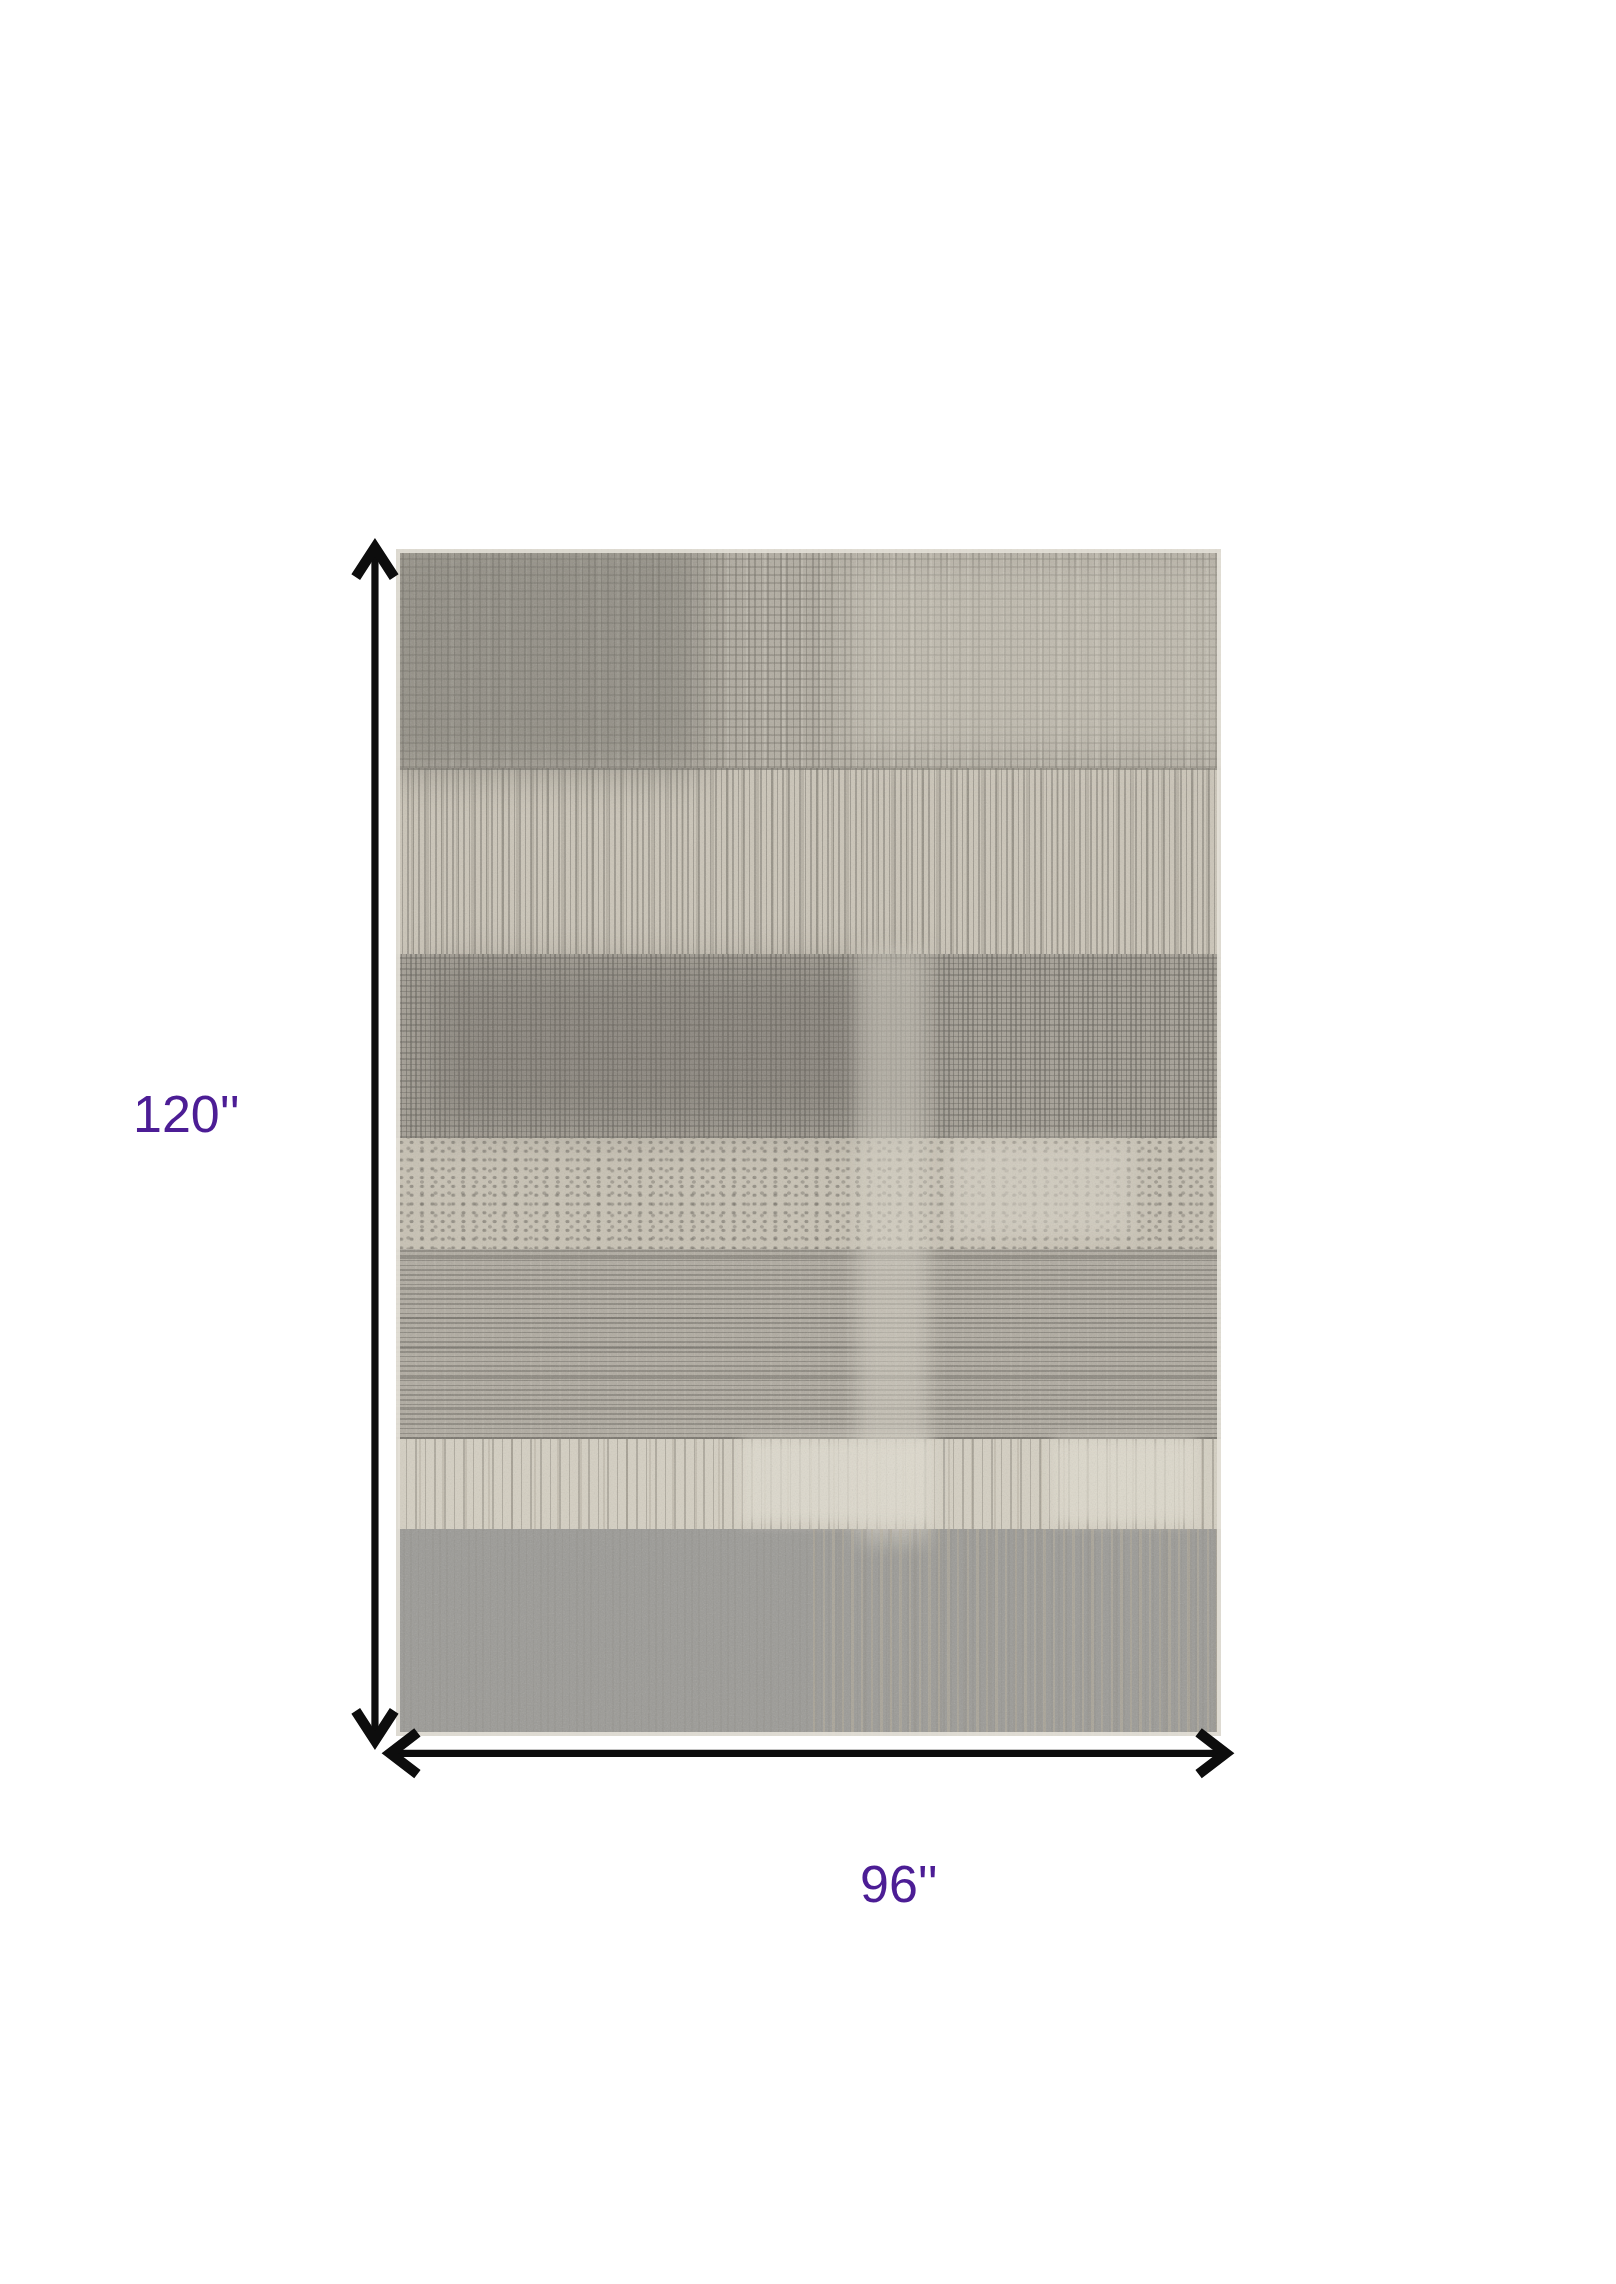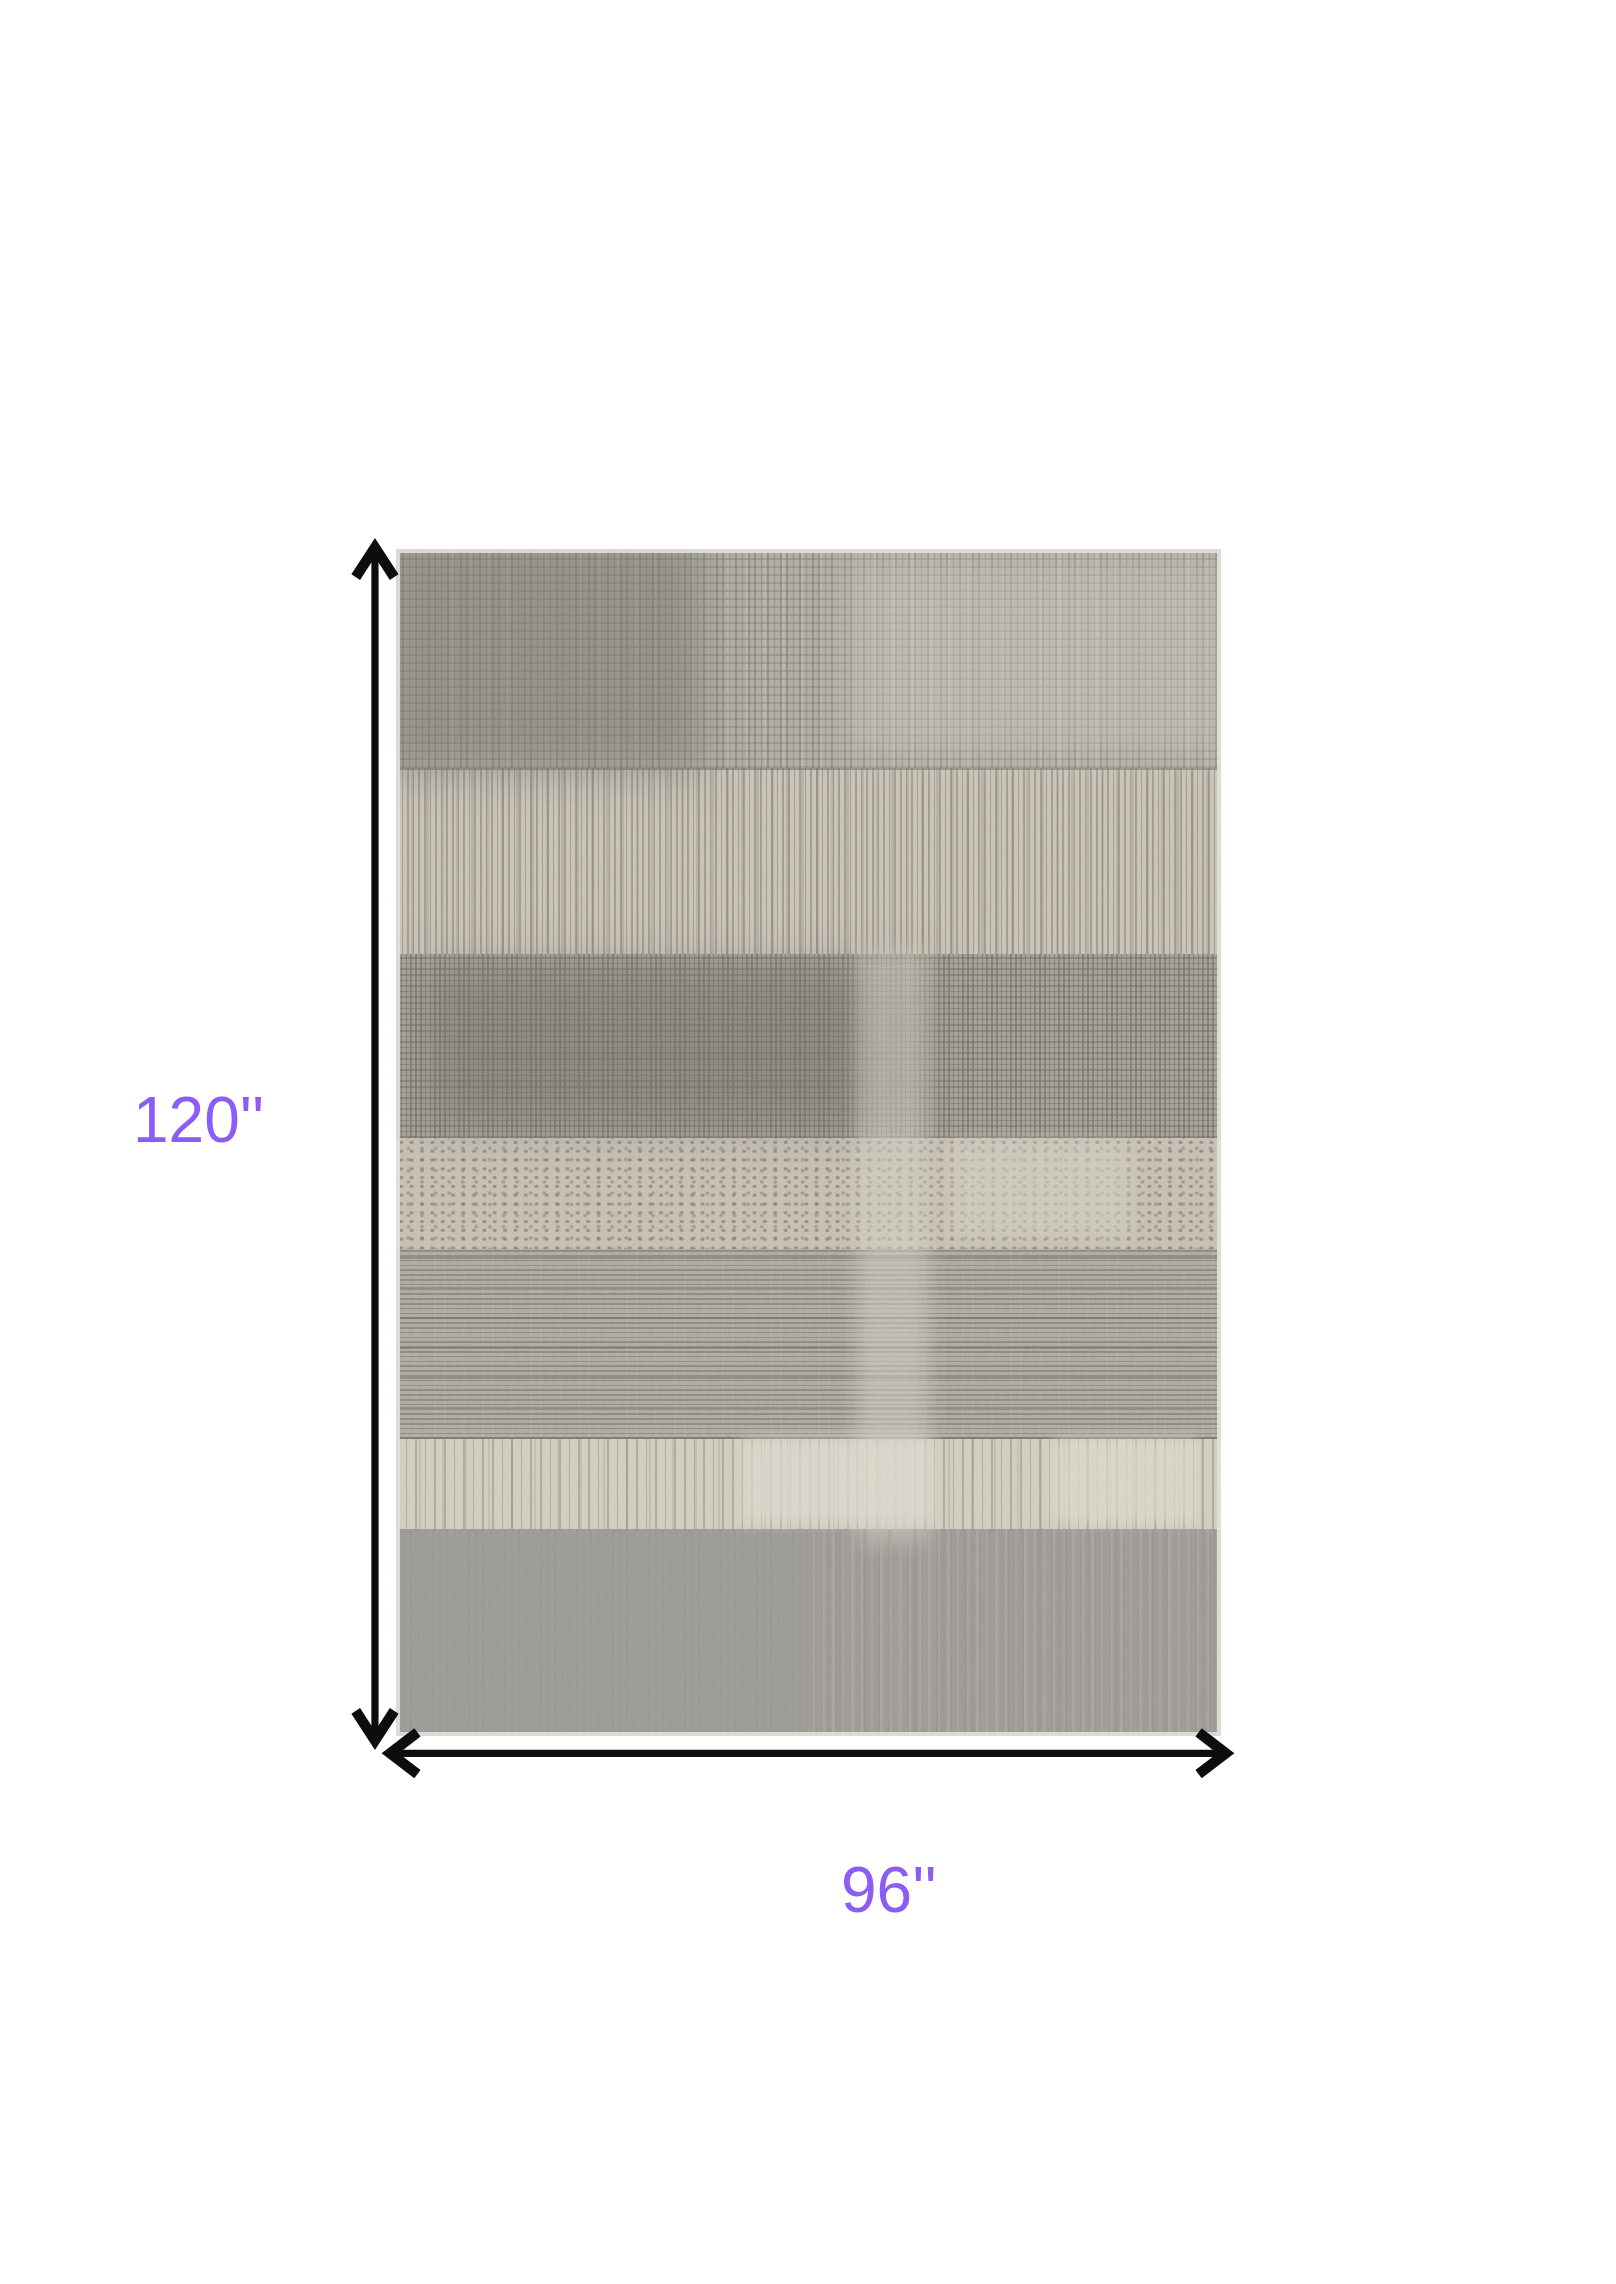--- a/index.html
+++ b/index.html
@@ -98,28 +98,28 @@
       repeating-linear-gradient(90deg, rgba(150,146,138,0.3) 0 4px, transparent 4px 25px);
   }
 
   .noise { position: absolute; inset: 0; z-index: 4; opacity: 0.16; }
 
   
   .dim-arrows { position: absolute; left: 0; top: 0; z-index: 10; }
   .dim-label {
     position: absolute;
     z-index: 11;
-    font-size: 64px;
+    font-size: 52px;
     line-height: 1;
     font-weight: 400;
-    color: #8b5cf6;
+    color: #4c1d95;
     white-space: nowrap;
   }
   .dim-label-height { left: 133px; top: 1088px; }
-  .dim-label-width  { left: 841px; top: 1858px; }
+  .dim-label-width  { left: 860px; top: 1858px; }
 </style>
 </head>
 <body>
 
 <div class="canvas">
 
   <div class="rug">
     <div class="band band-crosshatch-top"></div>
     <div class="band band-vstripes-light"></div>
     <div class="band band-crosshatch-dark"></div>

